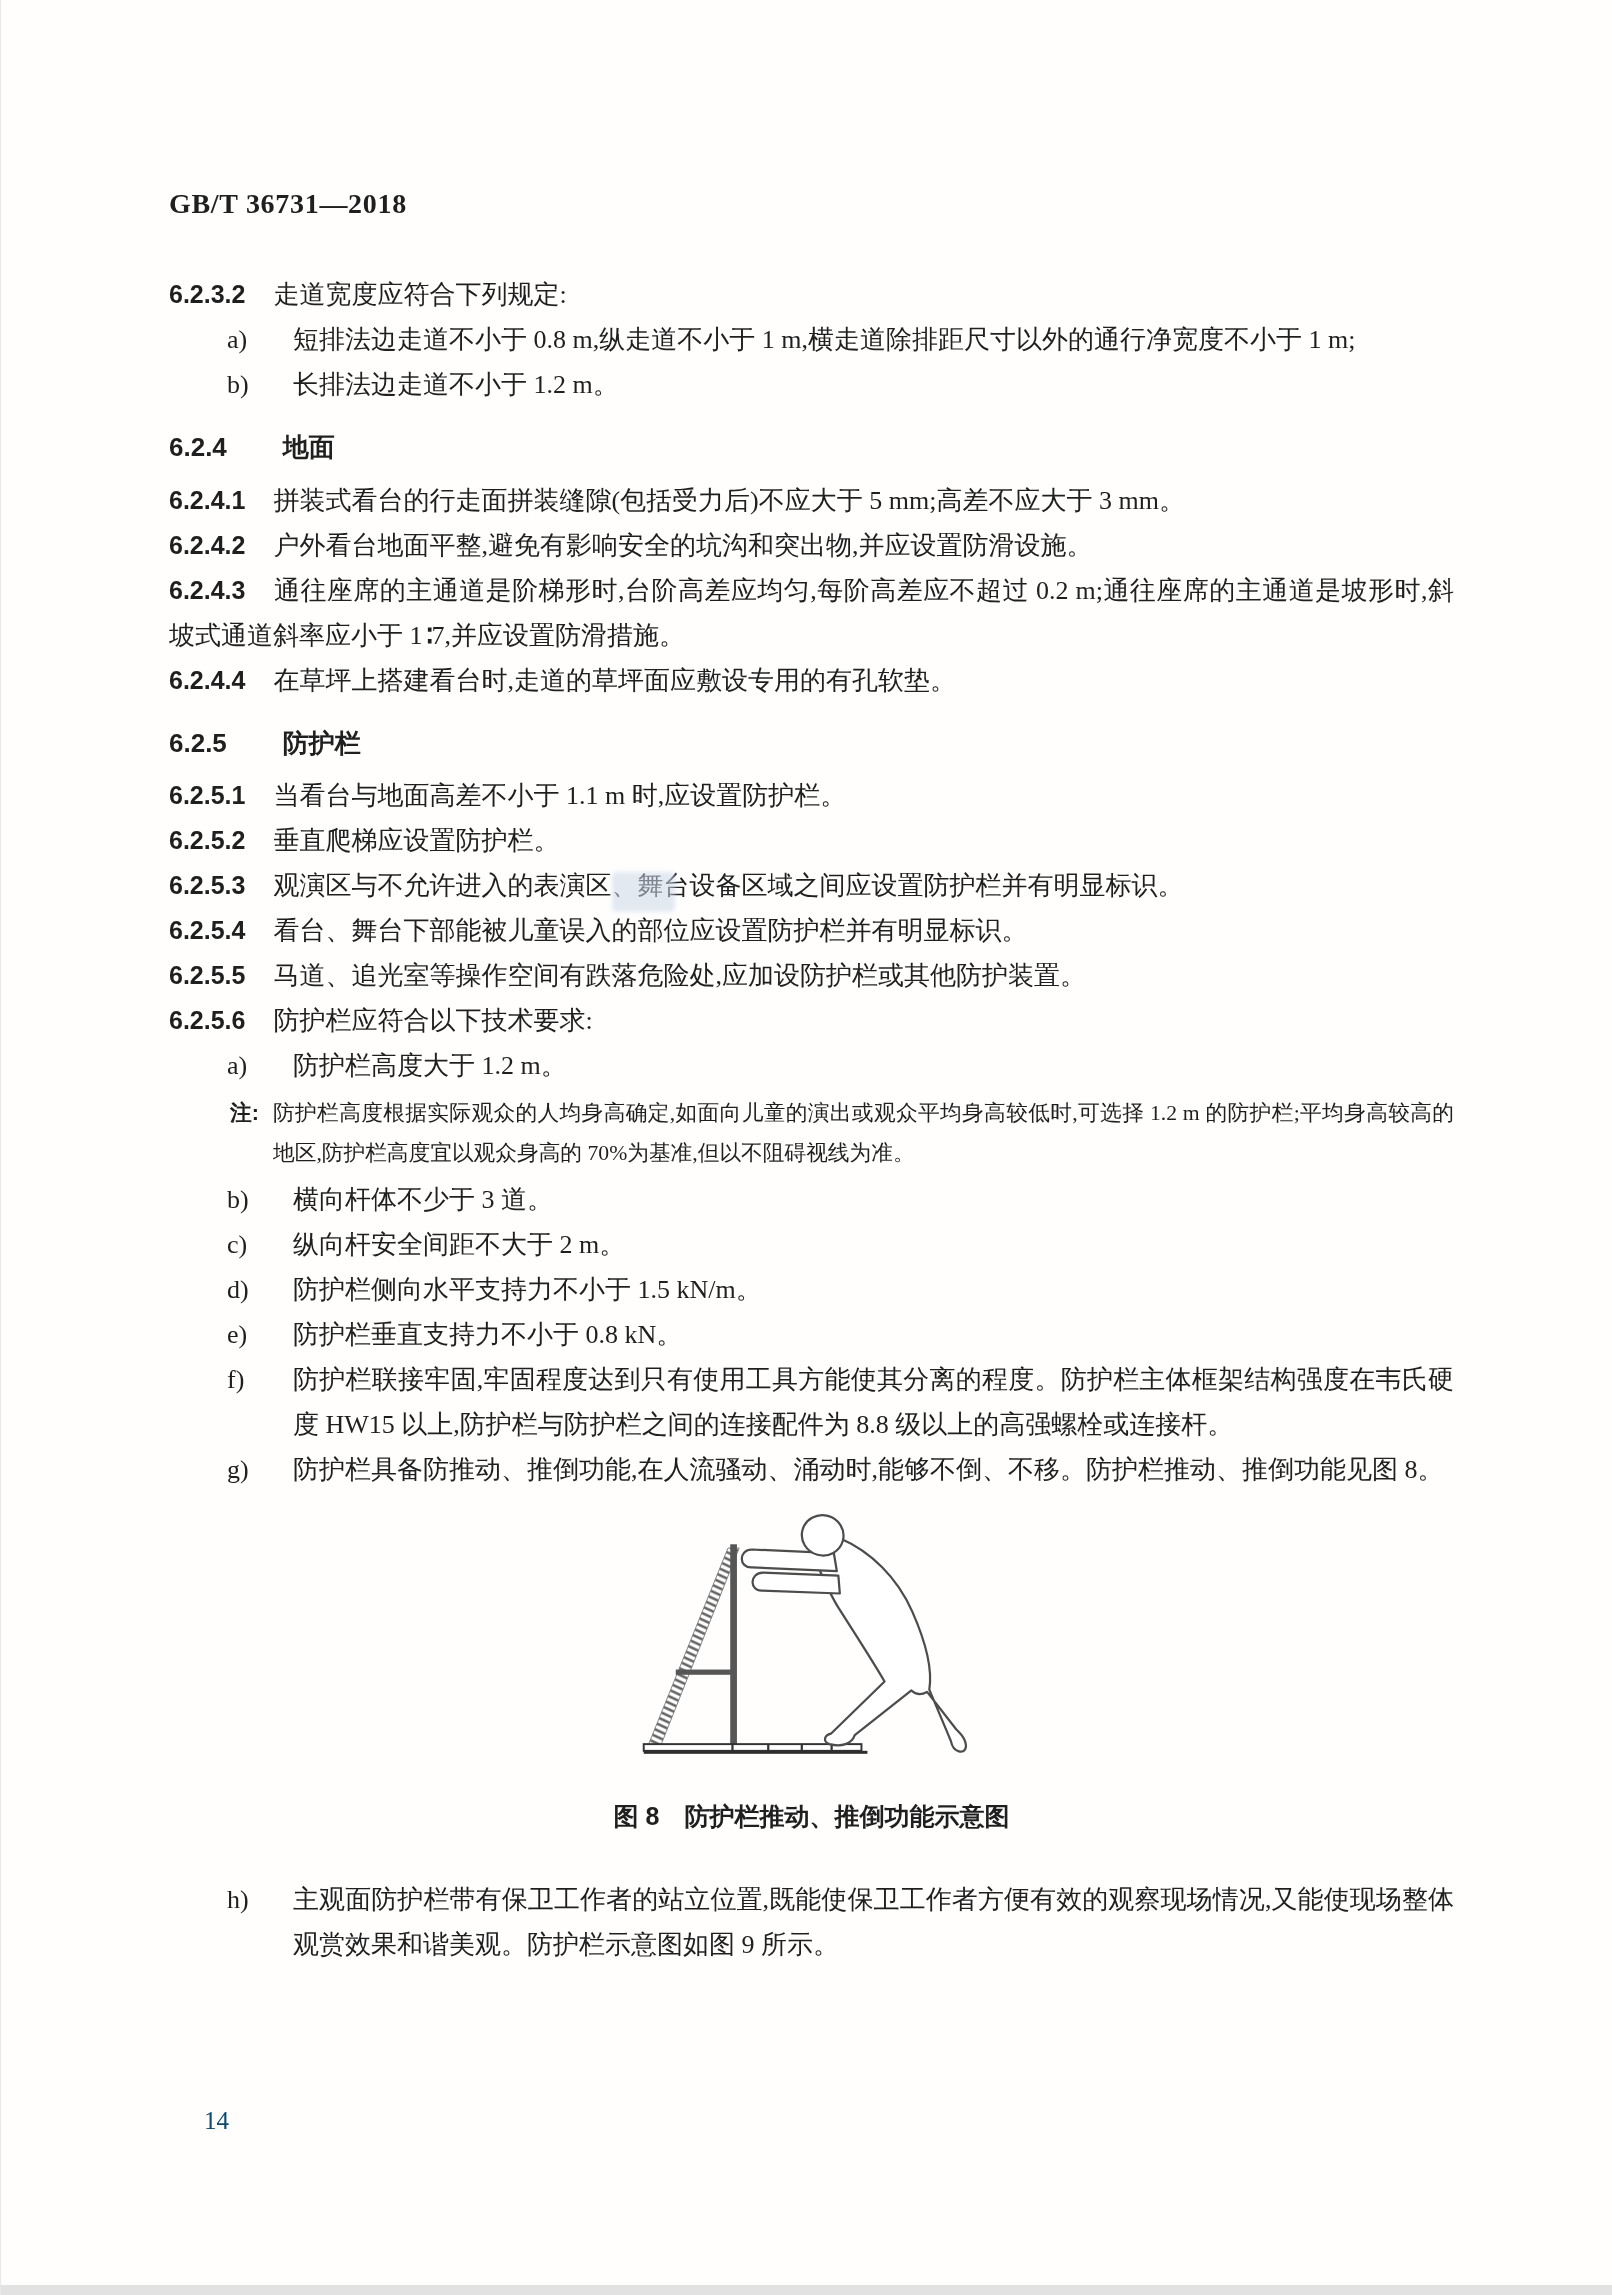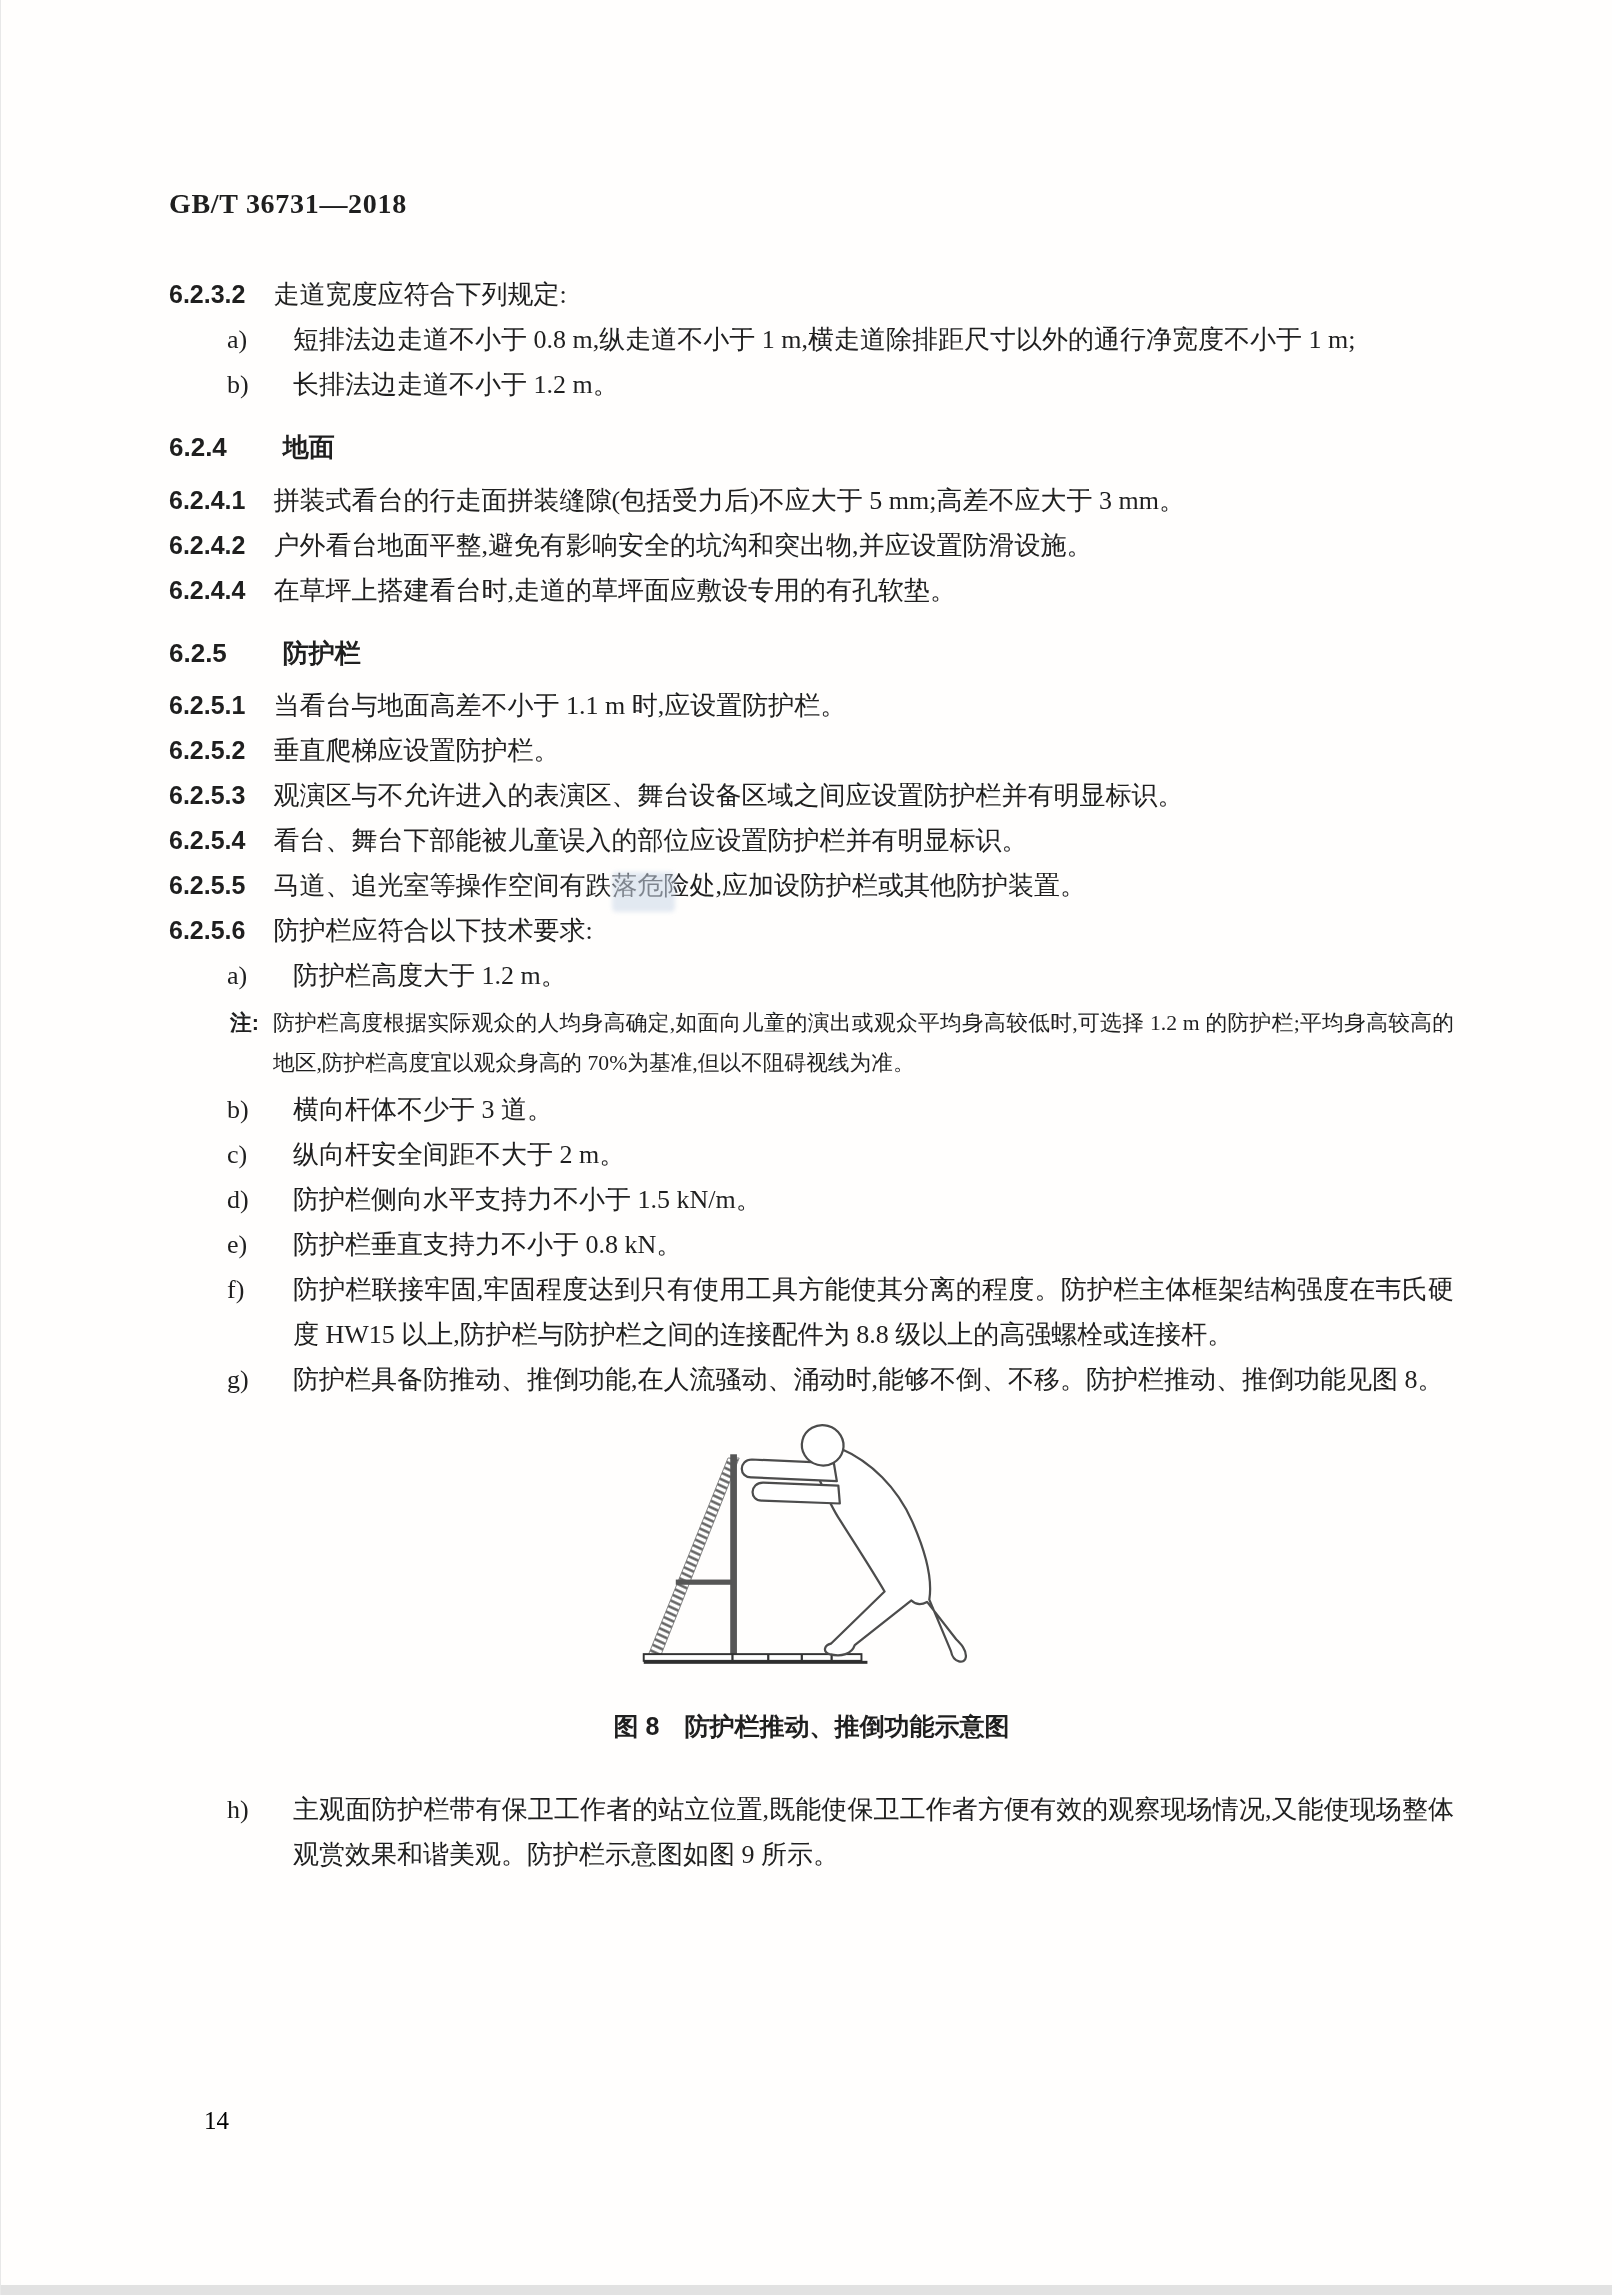--- a/index.html
+++ b/index.html
@@ -55,21 +55,21 @@
   .note .txt{flex:1;text-align:justify;}
   
   .figure-wrap{
     margin:15px 0 0 0;display:flex;justify-content:center;
   }
   .fig-caption{
     margin:33px 0 0 0;text-align:center;font-weight:700;font-size:25px;line-height:37px;
     font-family:"Liberation Sans","DejaVu Sans",sans-serif;
   }
   .page-number{
-    position:absolute;left:203px;top:2107px;font-size:25px;color:#000000;
+    position:absolute;left:203px;top:2107px;font-size:25px;color:#0c4a6e;
   }
   
   .watermark{
     position:absolute;left:611px;top:872px;width:63px;height:40px;
     opacity:.55;filter:blur(2.2px);border-radius:4.5px;
   }
   .scan-edge-bottom{
     position:absolute;left:0;bottom:0;width:100%;height:9.7px;
   }
   svg .ink{stroke:#4c4c4c;stroke-width:3;fill:#ffffff;stroke-linejoin:round;stroke-linecap:round;}
@@ -99,20 +99,23 @@
 
     <h3 class="sec-h">
       <span class="num">6.2.4</span><span class="title">地面</span>
     </h3>
 
     <p class="clause">
       <span class="num">6.2.4.1</span><span class="txt">拼装式看台的行走面拼装缝隙(包括受力后)不应大于 5 mm;高差不应大于 3 mm。</span>
     </p>
     <p class="clause">
       <span class="num">6.2.4.2</span><span class="txt">户外看台地面平整,避免有影响安全的坑沟和突出物,并应设置防滑设施。</span>
+    </p>
+    <p class="clause">
+      <span class="num">6.2.4.3</span><span class="txt">通往座席的主通道是阶梯形时,台阶高差应均匀,每阶高差应不超过 0.2 m;通往座席的主通道是坡形时,斜坡式通道斜率应小于 1∶7,并应设置防滑措施。</span>
     </p>
     <p class="clause">
       <span class="num">6.2.4.4</span><span class="txt">在草坪上搭建看台时,走道的草坪面应敷设专用的有孔软垫。</span>
     </p>
 
     <h3 class="sec-h">
       <span class="num">6.2.5</span><span class="title">防护栏</span>
     </h3>
 
     <p class="clause">

